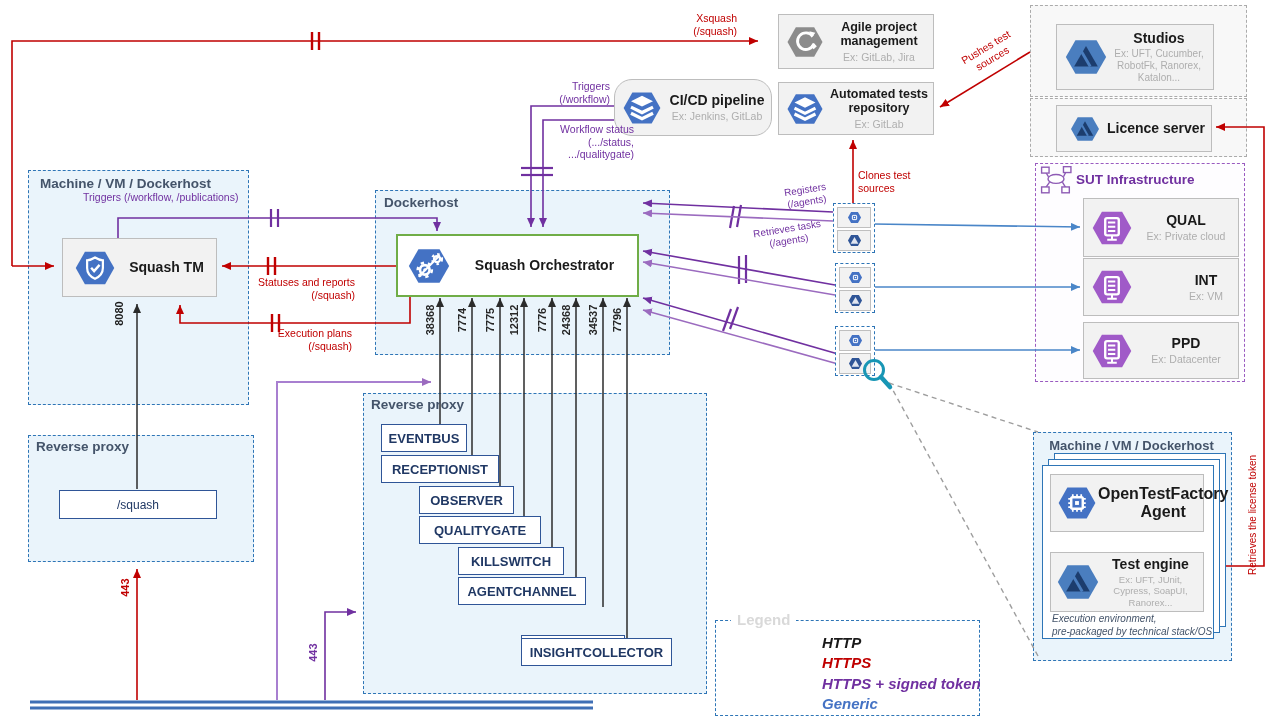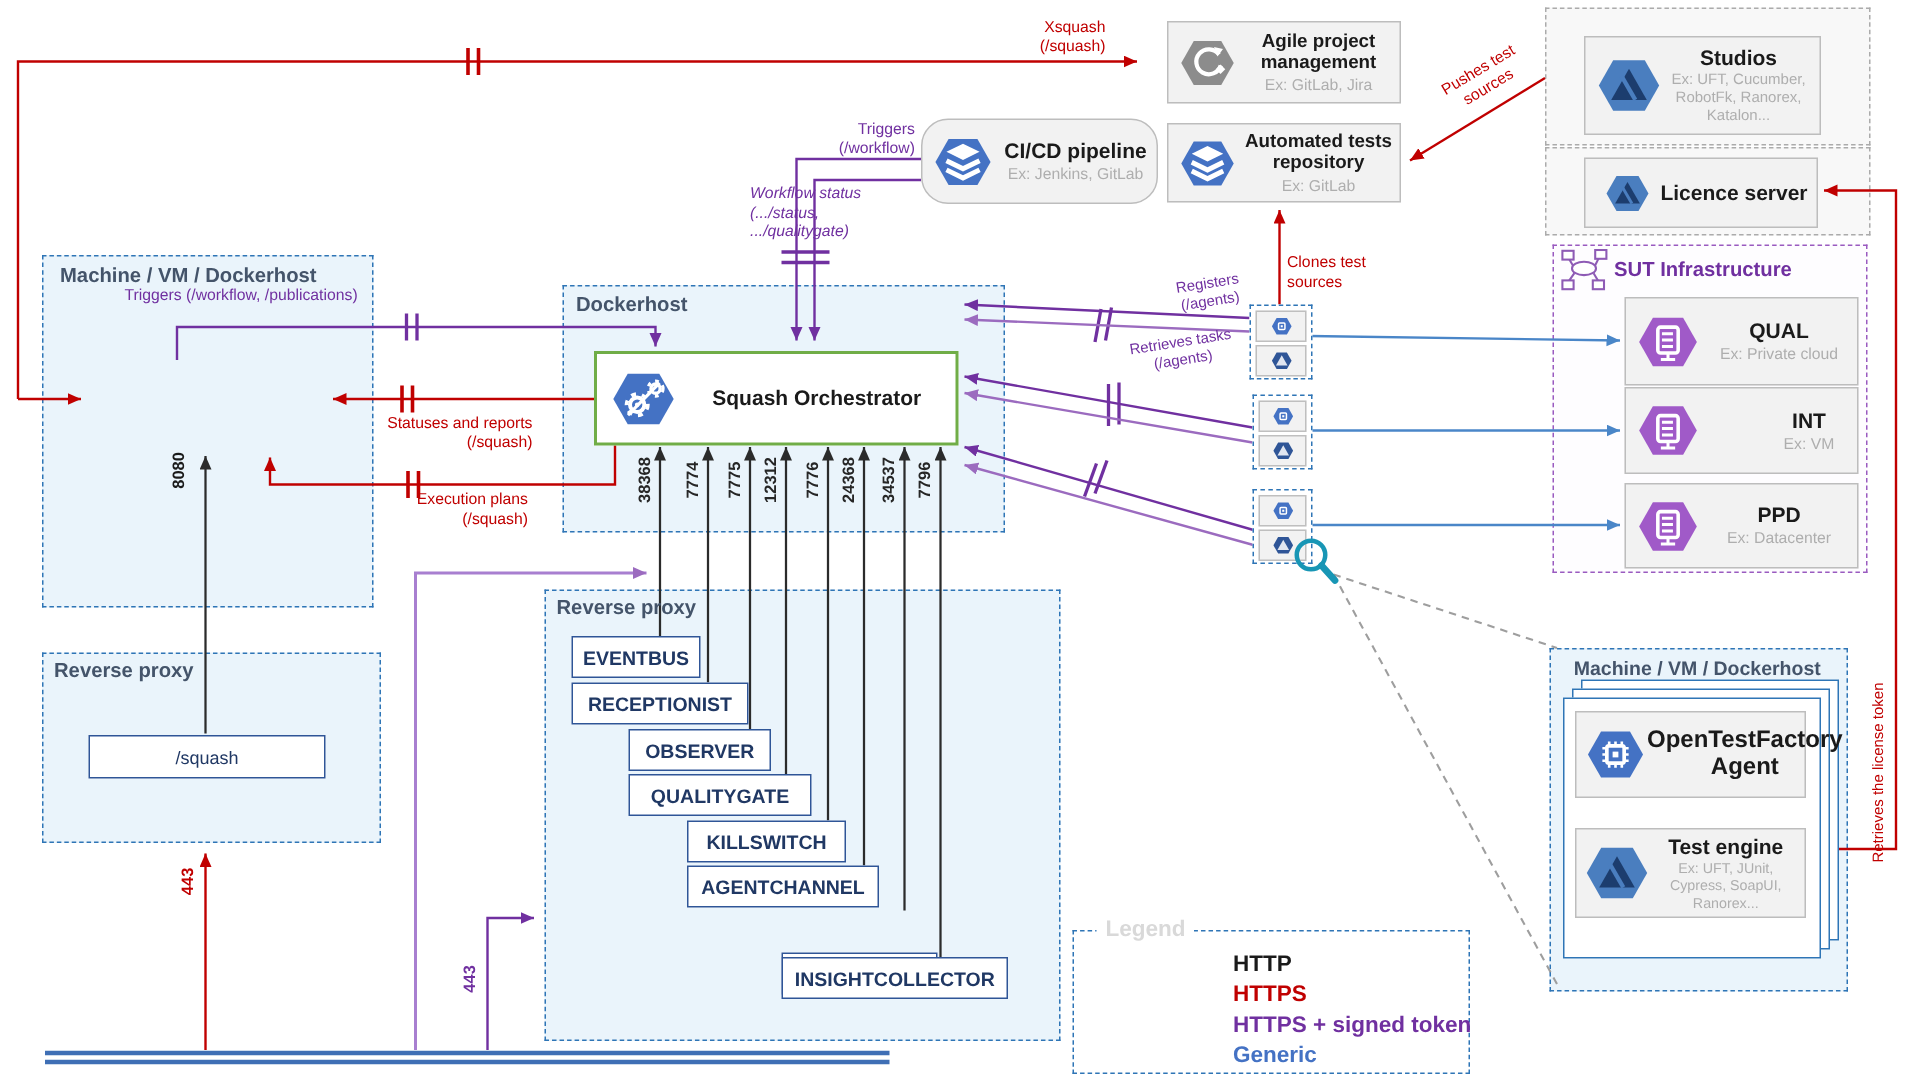--- a/index.html
+++ b/index.html
@@ -21,21 +21,21 @@
         display:flex;align-items:center;justify-content:center;z-index:2;}
   .agroup{background:#fff;border:1.4px dashed #2e75b6;z-index:2;}
   .mini{position:absolute;background:#f2f2f2;border:1px solid #bfbfbf;display:flex;align-items:center;justify-content:center;}
   .stack{position:absolute;background:#fff;border:1.4px solid #2e75b6;z-index:2;}
   
   .flabel{position:absolute;font-size:10.5px;line-height:1.2;z-index:3;}
   .red{color:#c00000;} .purple{color:#7030a0;} .blk{color:#1a1a1a;} .blue{color:#4472c4;}
   .vrot{transform:rotate(-90deg);text-align:center;}
   .portlab{position:absolute;width:50px;font-size:11px;font-weight:700;color:#262626;
            text-align:center;transform:rotate(-90deg);z-index:3;}
-  .legend-item{font-size:15px;font-weight:700;}
+  .legend-item{font-size:15px;font-weight:700;font-style:italic;}
   svg.overlay{position:absolute;left:0;top:0;z-index:1;pointer-events:none;}
   .icon{flex:0 0 auto;}
 </style>
 </head>
 <body>
 
 <div class="canvas">
 
   <div class="abs host" style="left:28px;top:170px;width:219px;height:233px;"></div>
   <div class="abs host" style="left:375px;top:190px;width:293px;height:163px;"></div>
@@ -146,20 +146,28 @@
     <path d="M762 684 H797" stroke="#7030a0" stroke-width="1.8" marker-end="url(#aPur)"></path>
     <path d="M762 704 H797" stroke="#4a86c8" stroke-width="1.8" marker-end="url(#aBlu)"></path>
   </svg>
 
   <div class="abs host-label" style="left:40px;top:176px;">Machine / VM / Dockerhost</div>
   <div class="abs host-label" style="left:384px;top:195px;">Dockerhost</div>
   <div class="abs host-label" style="left:36px;top:439px;">Reverse proxy</div>
   <div class="abs host-label" style="left:371px;top:397px;">Reverse proxy</div>
   <div class="abs host-label" style="left:1033px;top:438px;width:197px;text-align:center;font-size:13px;">Machine / VM / Dockerhost</div>
 
+  <div class="abs node" style="left:62px;top:238px;width:153px;height:57px;">
+    <svg class="icon" width="44" height="44" viewBox="0 0 24 24" style="margin-left:10px;">
+      <path d="M1.5 12 L6.5 3.2 H17.5 L22.5 12 L17.5 20.8 H6.5 Z" fill="#4472c4"></path>
+      <path d="M12 6.3c1.4.9 2.9 1.4 4.3 1.5v4.2c0 2.9-1.7 4.7-4.3 5.9-2.6-1.2-4.3-3-4.3-5.9V7.8c1.4-.1 2.9-.6 4.3-1.5z" fill="none" stroke="#fff" stroke-width="1.2"></path>
+      <path d="M9.9 11.9 l1.6 1.8 l3-3.4" fill="none" stroke="#fff" stroke-width="1.3"></path>
+    </svg>
+    <div class="node-title" style="flex:1;">Squash TM</div>
+  </div>
 
   <div class="abs orch" style="left:396px;top:234px;width:239px;height:59px;">
     <svg class="icon" width="46" height="46" viewBox="0 0 24 24" style="margin-left:8px;">
       <path d="M1.5 12 L6.5 3.2 H17.5 L22.5 12 L17.5 20.8 H6.5 Z" fill="#4472c4"></path>
       <path d="M6.6 17.6 L17.6 6.4" stroke="#fff" stroke-width="1.1"></path>
       <circle cx="9.8" cy="14" r="2.5" fill="none" stroke="#fff" stroke-width="1.4"></circle>
       <circle cx="9.8" cy="14" r="3.7" fill="none" stroke="#fff" stroke-width="1.3" stroke-dasharray="1.7 2.1"></circle>
       <circle cx="9.8" cy="14" r=".8" fill="#fff"></circle>
       <circle cx="16.2" cy="8.4" r="1.6" fill="none" stroke="#fff" stroke-width="1.2"></circle>
       <circle cx="16.2" cy="8.4" r="2.6" fill="none" stroke="#fff" stroke-width="1.1" stroke-dasharray="1.3 1.7"></circle>
@@ -368,39 +376,43 @@
       <path d="M1.5 12 L6.5 3.2 H17.5 L22.5 12 L17.5 20.8 H6.5 Z" fill="#4a7ebf"></path>
       <path d="M12 6.2 L18.2 17 H5.8 Z" fill="#1c3d6e"></path>
       <path d="M9.4 8.7 L14.2 17" stroke="#4a7ebf" stroke-width="1.5"></path>
     </svg>
     <div style="flex:1;padding-right:3px;">
       <div class="node-title">Test engine</div>
       <div class="node-ex" style="font-size:9.5px;">Ex: UFT, JUnit, Cypress, SoapUI, Ranorex...</div>
     </div>
   </div>
 
+  <div class="abs" style="left:1052px;top:613px;font-style:italic;font-size:10px;color:#44546a;line-height:1.25;z-index:3;">
+    <div>Execution environment,</div>
+    <div>pre-packaged by technical stack/OS</div>
+  </div>
 
   <div class="flabel red" style="left:657px;top:12px;width:80px;text-align:right;">
     <div>Xsquash</div>
       <div>(/squash)</div>
   </div>
   <div class="flabel purple" style="left:83px;top:191px;white-space:nowrap;">Triggers (/workflow, /publications)</div>
   <div class="flabel red" style="left:235px;top:276px;width:120px;text-align:right;">
     <div>Statuses and reports</div>
       <div>(/squash)</div>
   </div>
   <div class="flabel red" style="left:232px;top:327px;width:120px;text-align:right;">
     <div>Execution plans</div>
       <div>(/squash)</div>
   </div>
   <div class="flabel purple" style="left:520px;top:80px;width:90px;text-align:right;">
     <div>Triggers</div>
       <div>(/workflow)</div>
   </div>
-  <div class="flabel purple" style="left:500px;top:123px;width:110px;text-align:left;font-style:italic;">
+  <div class="flabel purple" style="left:524px;top:123px;width:110px;text-align:right;">
     <div>Workflow status</div>
       <div>(.../status,</div>
       <div>.../qualitygate)</div>
   </div>
   <div class="flabel red" style="left:949px;top:40px;width:80px;text-align:center;transform:rotate(-31deg);">
     <div>Pushes test</div>
       <div>sources</div>
   </div>
   <div class="flabel red" style="left:858px;top:169px;">
     <div>Clones test</div>

